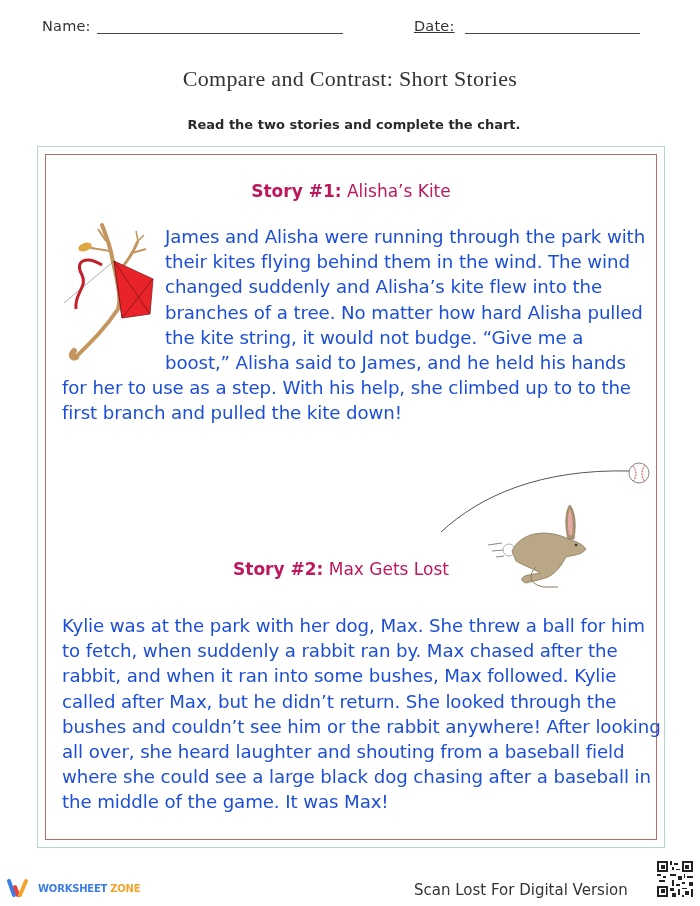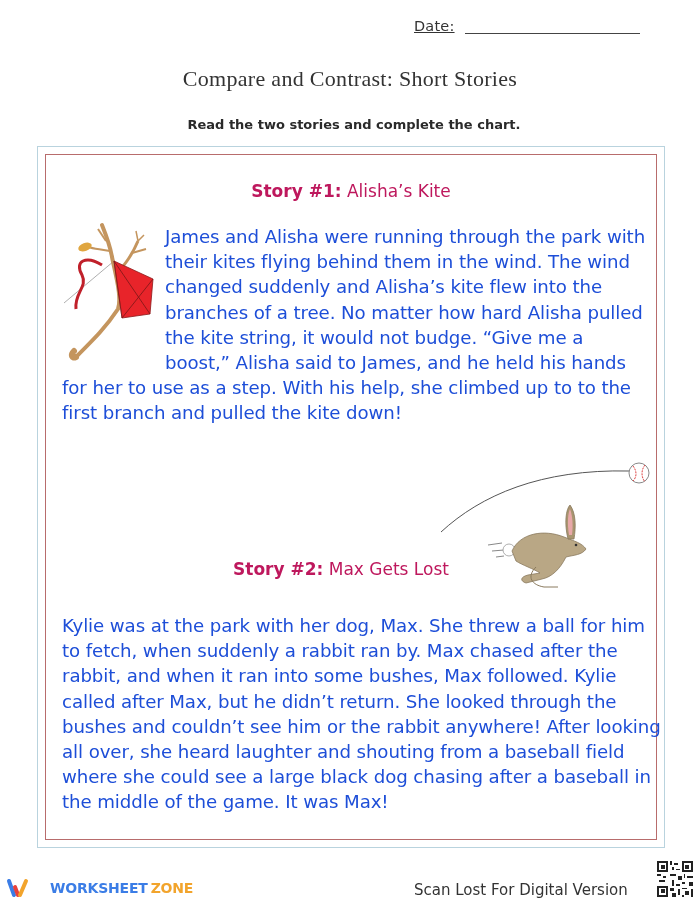--- a/index.html
+++ b/index.html
@@ -30,31 +30,35 @@
   .story1-text { top: 69px; left: 16px; width: 590px; }
   .story1-text .float-spacer { float: left; width: 103px; height: 150px; }
   .story2-text { top: 458px; left: 16px; width: 600px; }
 
   .kite-illustration { position: absolute; top: 62px; left: 10px; width: 110px; height: 145px; }
   .ball-illustration { position: absolute; top: 300px; left: 385px; width: 220px; height: 80px; }
   .rabbit-illustration { position: absolute; top: 348px; left: 440px; width: 120px; height: 90px; }
 
   .footer-logo { position: absolute; top: 878px; left: 6px; display: flex; align-items: center; }
   .footer-logo .logo-mark { width: 28px; height: 20px; }
-  .footer-logo .brand { font-size: 14px; font-weight: bold; letter-spacing: -0.2px; margin-left: 16px; }
+  .footer-logo .brand { font-size: 10px; font-weight: bold; letter-spacing: -0.2px; margin-left: 4px; }
   .brand .b1 { color: #3b7de6; }
   .brand .b2 { color: #f2a42c; margin-left: 3px; }
 
   .footer-scan { position: absolute; top: 881px; left: 414px; font-size: 15px; color: #333; }
   .qr-code { position: absolute; top: 858px; left: 655px; width: 40px; height: 42px; }
 </style>
 </head>
 <body>
 
 <div class="hdr-row">
+  <div class="hdr-field name-field">
+    <span class="lbl">Name:</span>
+    <span class="line"></span>
+  </div>
   <div class="hdr-field date-field">
     <span class="lbl">Date:</span>
     <span class="line"></span>
   </div>
 </div>
 
 <div class="title">Compare and Contrast: Short Stories</div>
 <div class="instructions">Read the two stories and complete the chart.</div>
 
 <div class="outer-frame">

